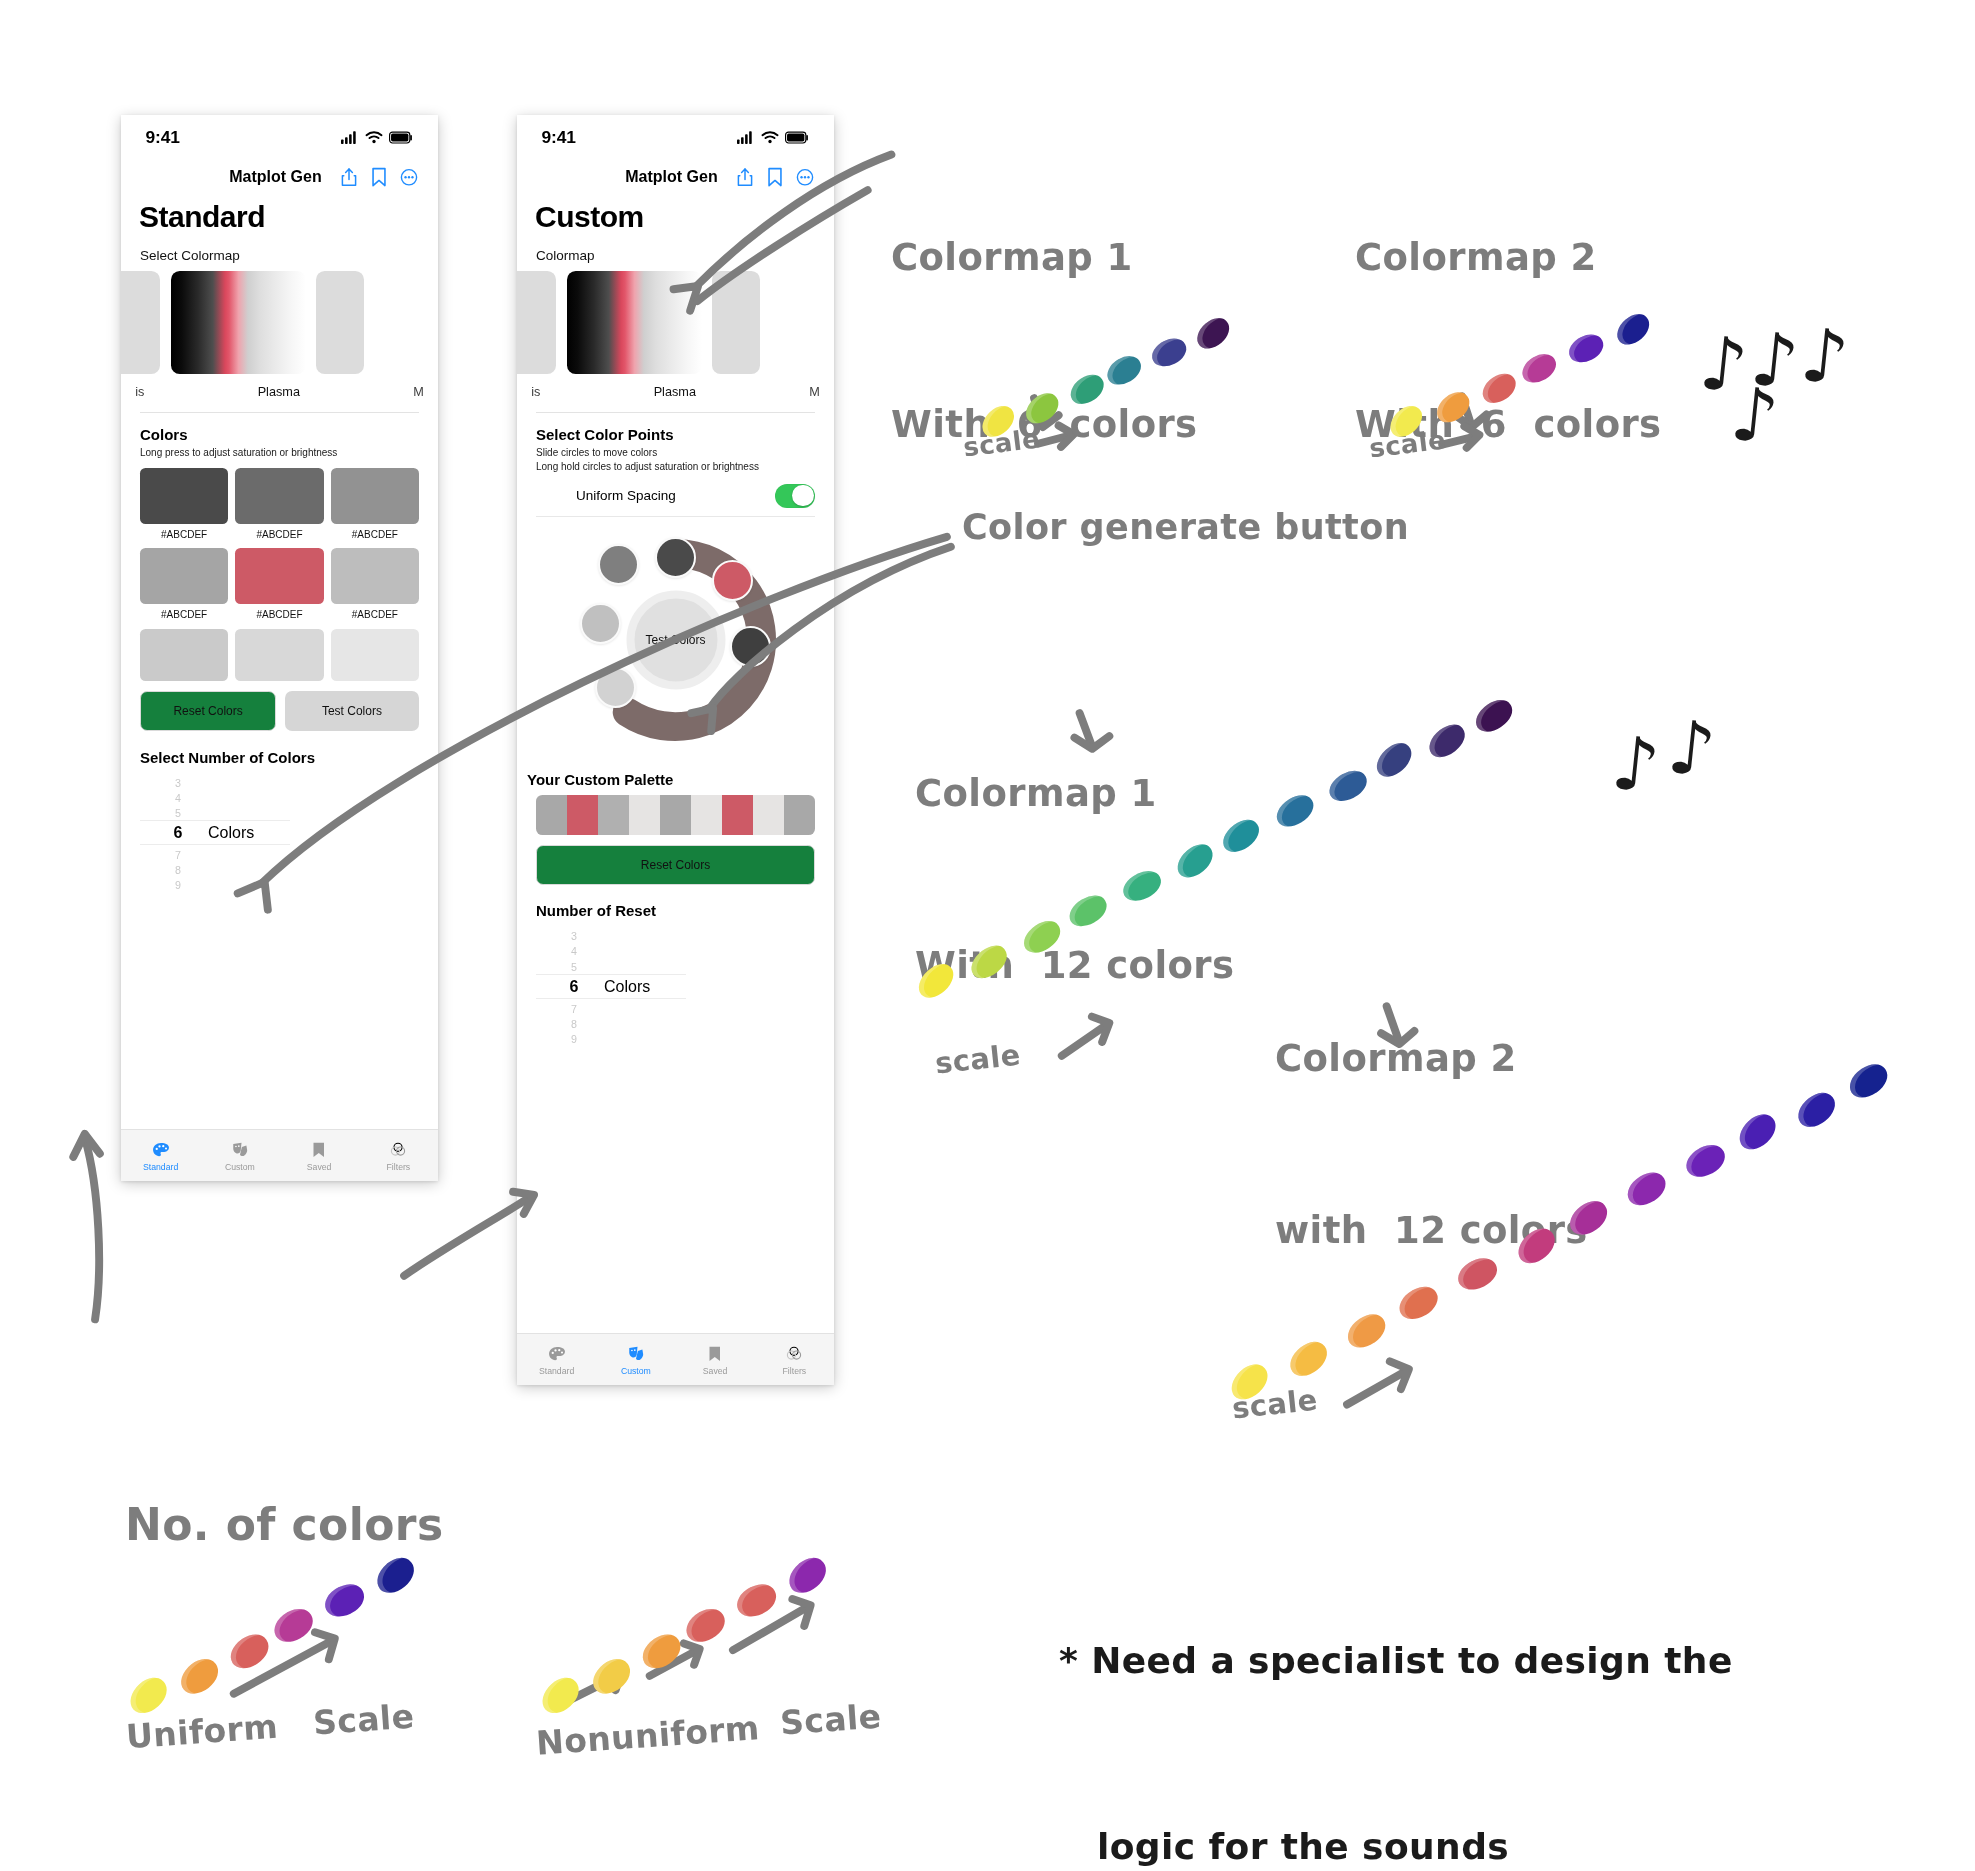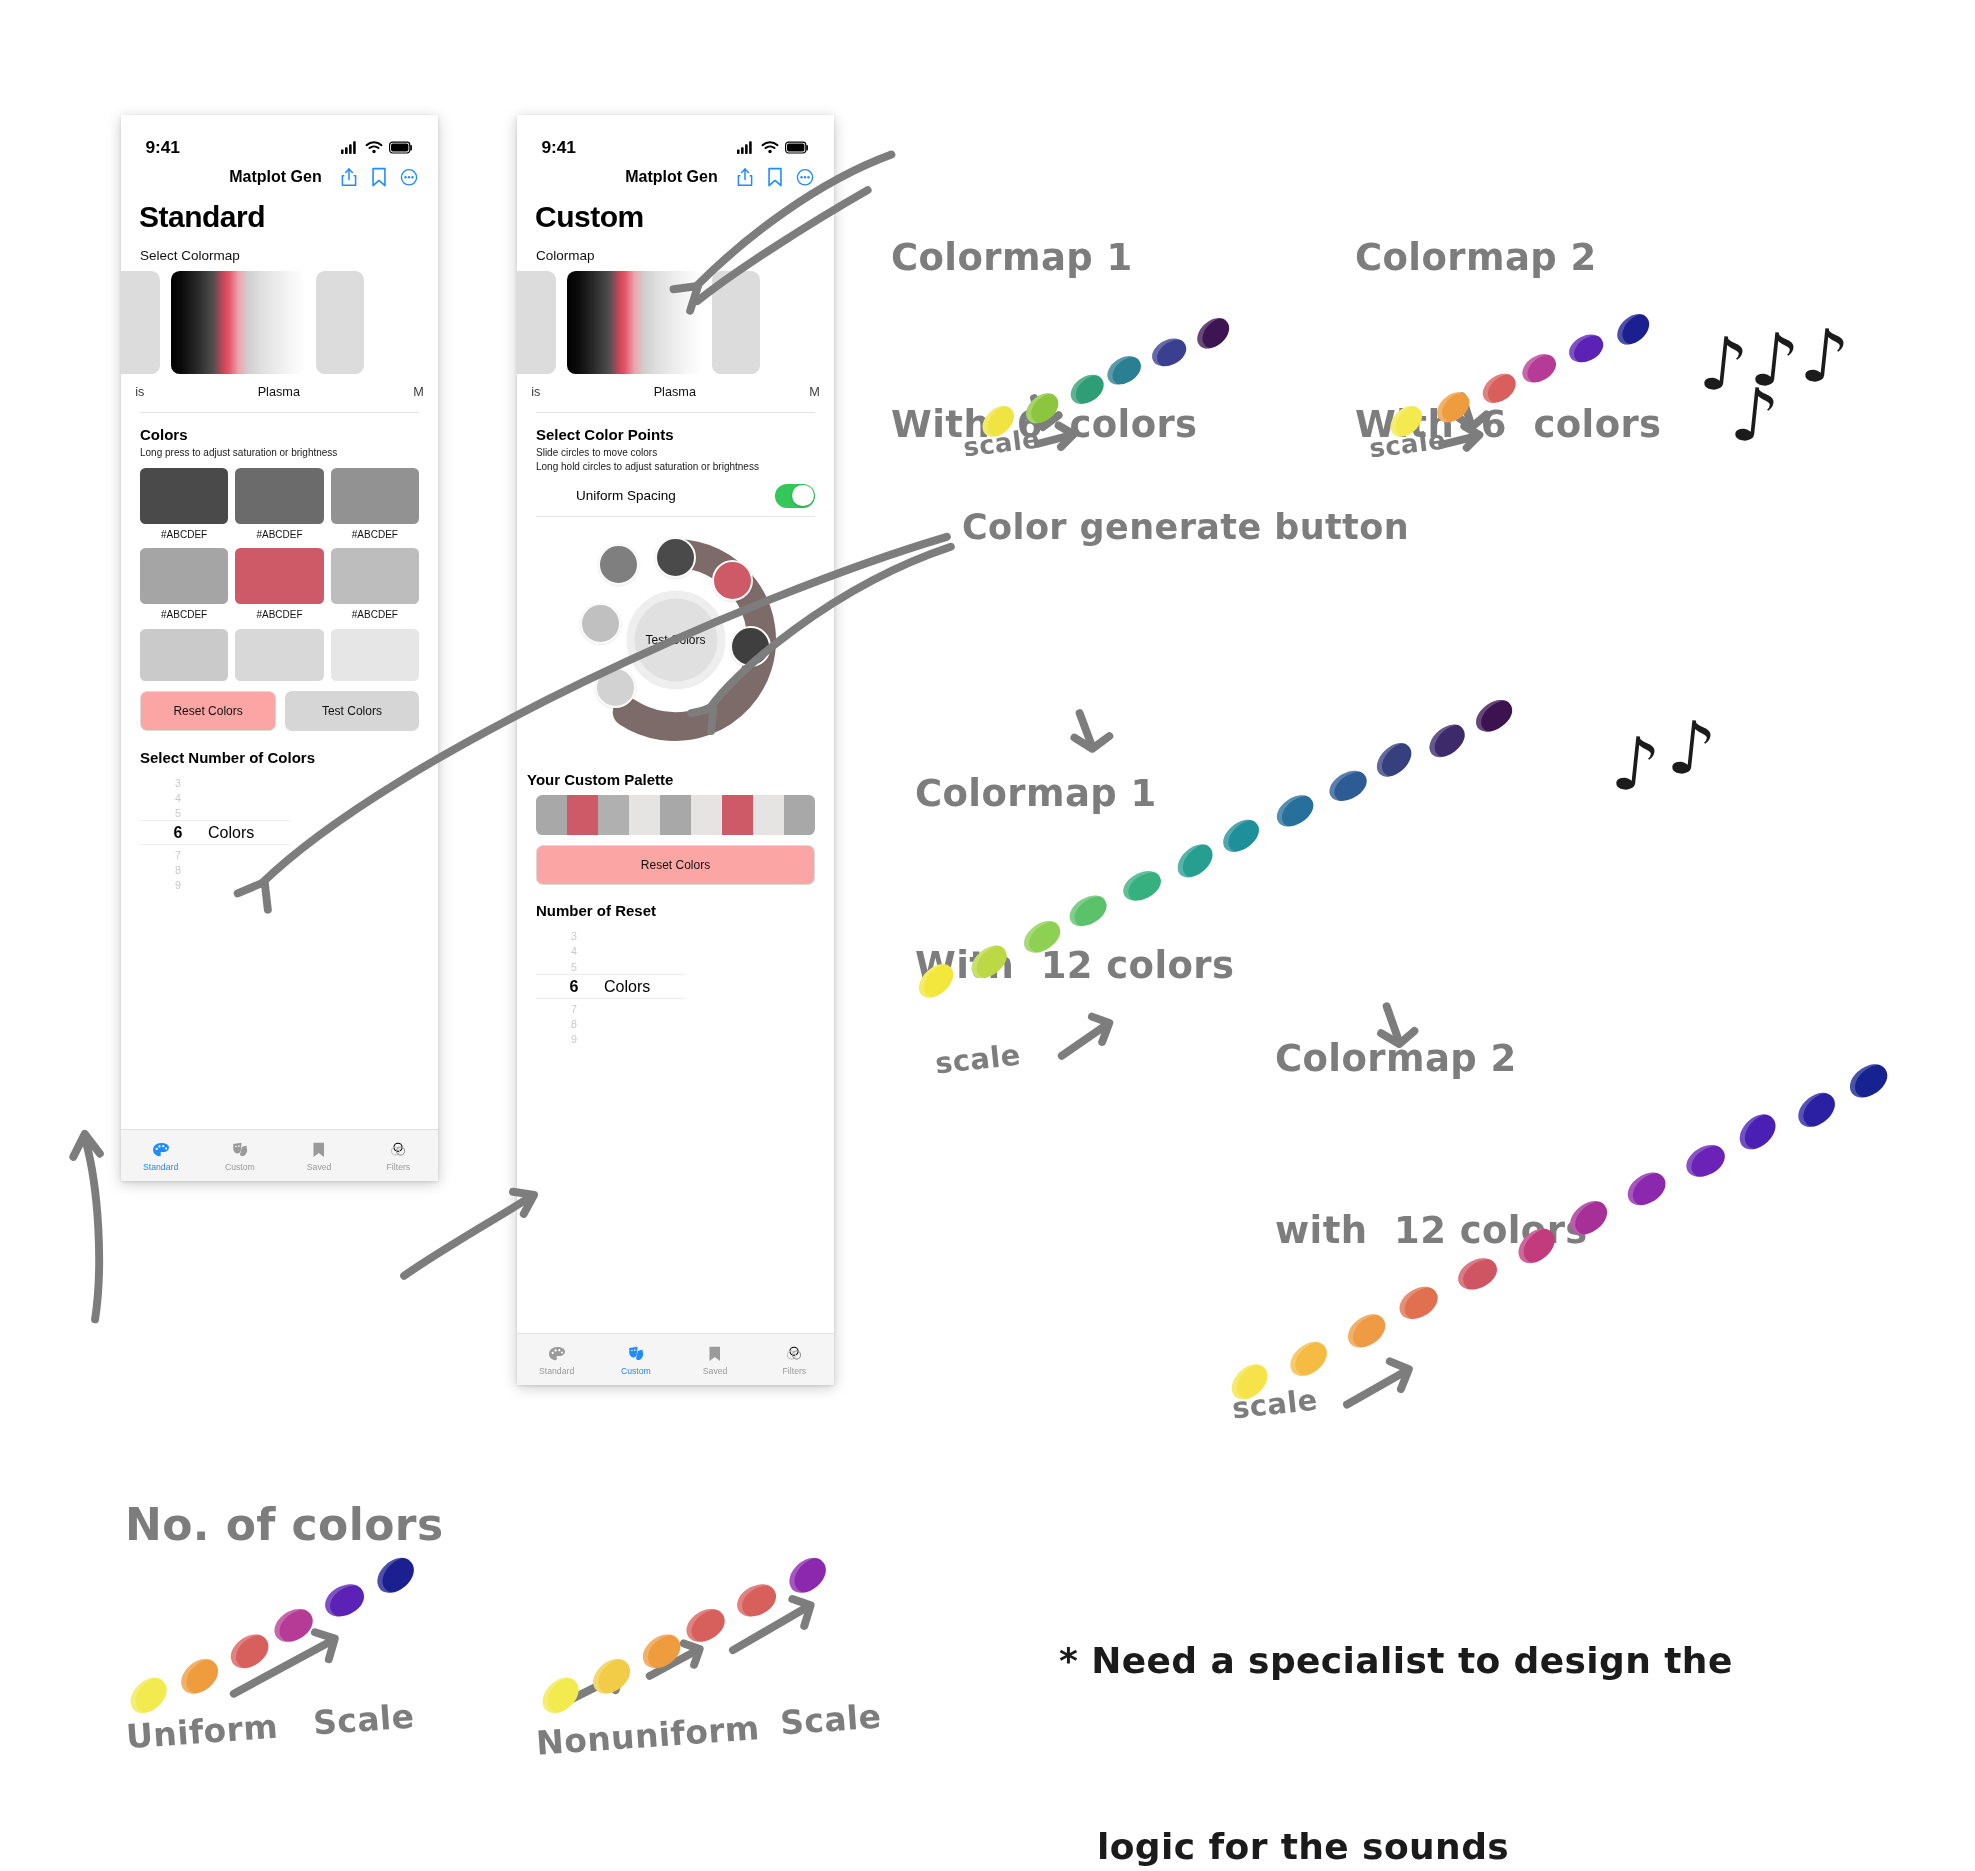--- a/index.html
+++ b/index.html
@@ -15,21 +15,21 @@
   .phone {
     position: absolute;
     background: #ffffff;
     box-shadow: 0 3.2px 13.5px rgba(0,0,0,0.22), 0 0.8px 3.2px rgba(0,0,0,0.10);
     overflow: hidden;
   }
   #phone-standard { left: 121px; top: 115px; width: 317px; height: 1066px; }
   #phone-custom   { left: 517px; top: 115px; width: 317px; height: 1270px; }
 
   .status-bar {
-    height: 43px; display: flex; align-items: flex-end;
+    height: 43px; display: flex; align-items: flex-start;
     justify-content: space-between; padding: 12px 24px 0 24.6px;
   }
   .status-time { font-size: 17.4px; font-weight: 600; color: #000; letter-spacing: -0.2px; }
   .status-right { display: flex; align-items: center; gap: 6.3px; }
 
   .nav-bar {
     display: flex; align-items: center; justify-content: flex-end;
     gap: 12px; padding: 8.7px 20px 2.4px 0;
   }
   .nav-title { font-size: 16px; font-weight: 700; color: #000; margin-right: 6.3px; }
@@ -76,21 +76,21 @@
   .swatch { width: 100%; height: 56px; border-radius: 5.5px; }
   .swatch-label { font-size: 10px; color: #111; margin-top: 4.8px; }
   .swatch-cell.nolabel .swatch { height: 52px; }
 
   .btn-row { display: flex; gap: 8.7px; padding: 10.3px 19px 0 19px; }
   .btn {
     flex: 1; height: 40px; border-radius: 7.1px;
     display: flex; align-items: center; justify-content: center;
     font-size: 12px; color: #111;
   }
-  .btn-outline { background: #fca5a5; border: 0.8px solid #dadada; }
+  .btn-outline { background: #15803d; border: 0.8px solid #dadada; }
   .btn-filled { background: #d6d6d6; }
 
   .picker-title { font-size: 15px; font-weight: 800; color: #000; padding: 17.4px 0 0 19px; }
   .picker {
     position: relative; margin: 8.7px 0 0 19px; width: 198px; height: 111px;
     display: flex; flex-direction: column; align-items: flex-start;
   }
   .picker-col { position: relative; width: 100%; height: 100%; }
   .picker-num {
     position: absolute; left: 38px; font-size: 10.7px; color: #c9c9c9; transform: translateX(-50%);

